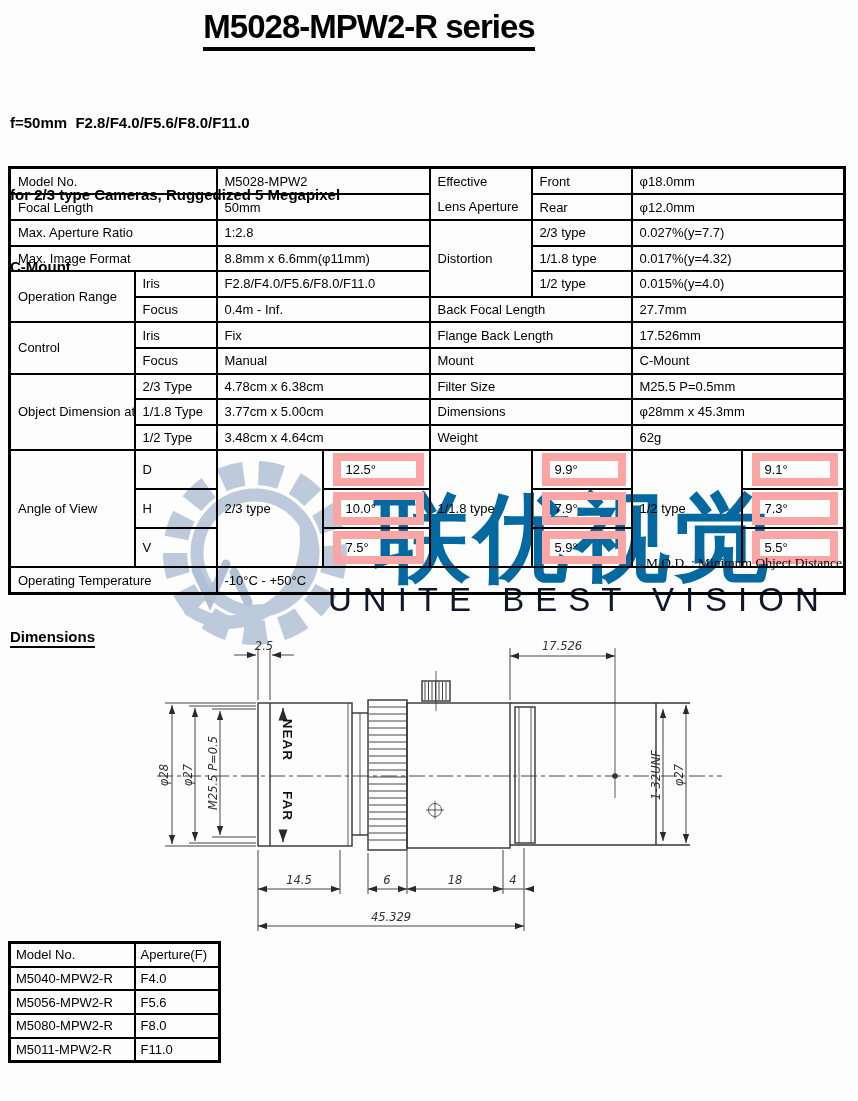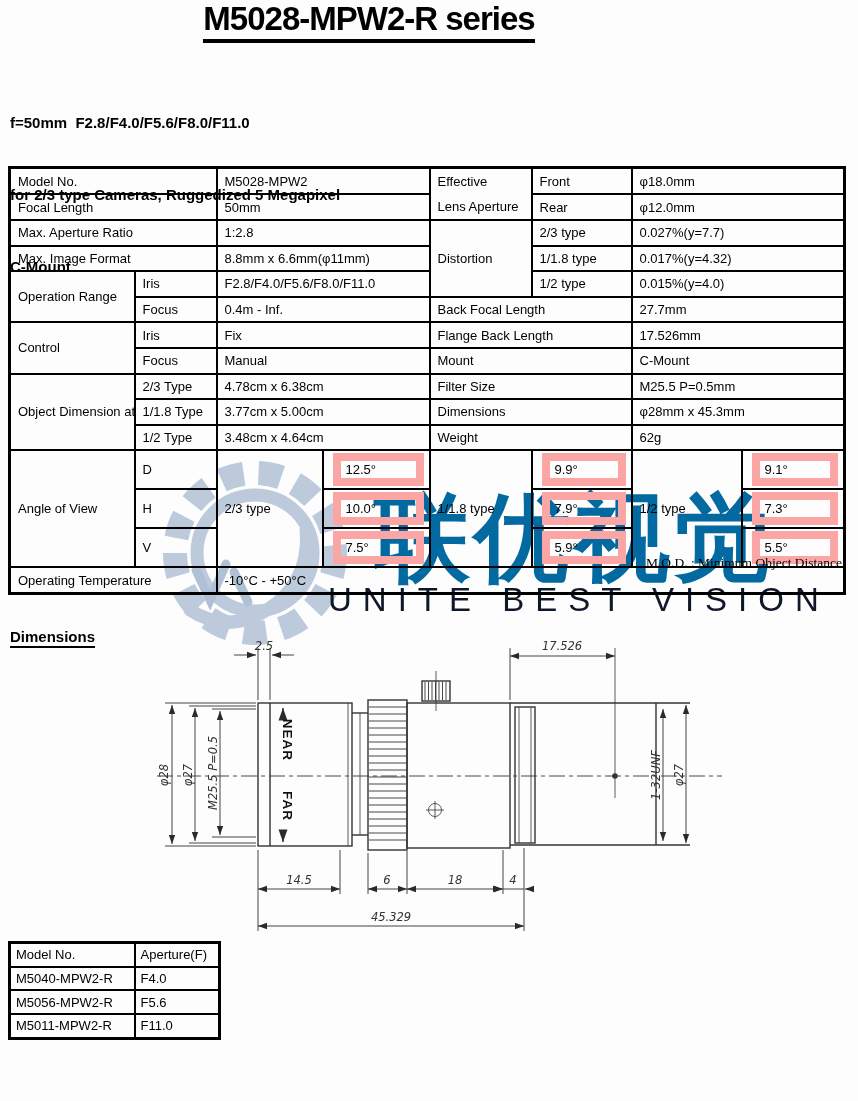--- a/index.html
+++ b/index.html
@@ -1,20 +1,20 @@
 <!DOCTYPE html>
 <html><head>
 <meta charset="utf-8">
 <style>
   html,body{margin:0;padding:0;background:#fff;}
   #page{position:relative;width:858px;height:1101px;background:#fdfdfd;overflow:hidden;
         font-family:"Liberation Sans",sans-serif;color:#000;}
   .layer{position:absolute;z-index:1;}
   
-  #title-wrap{top:0;left:0;width:738px;text-align:center;}
+  #title-wrap{top:8px;left:0;width:738px;text-align:center;}
   #title{display:inline-block;font-size:33px;font-weight:bold;letter-spacing:-1px;
          border-bottom:4px solid #000;padding-bottom:1px;}
   #subheader{top:63px;left:10px;font-size:15px;font-weight:bold;line-height:24px;white-space:pre;}
   
   .wm{position:absolute;z-index:0;pointer-events:none;}
   #wm-cjk{left:374px;top:486px;font-size:96px;font-weight:bold;color:#0369a1;
           letter-spacing:4px;line-height:1.1;font-family:"DejaVu Sans",sans-serif;}
   #wm-latin{left:328px;top:581px;font-size:33px;color:#0f172a;letter-spacing:11px;
             font-family:"Liberation Sans",sans-serif;}
   
@@ -352,19 +352,23 @@
     </tr>
     <tr>
       <td>M5040-MPW2-R</td>
       <td>F4.0</td>
     </tr>
     <tr>
       <td>M5056-MPW2-R</td>
       <td>F5.6</td>
     </tr>
     <tr>
+      <td>M5080-MPW2-R</td>
+      <td>F8.0</td>
+    </tr>
+    <tr>
       <td>M5011-MPW2-R</td>
       <td>F11.0</td>
     </tr>
   </tbody>
     </table>
 
 </div>
 
 </body></html>

